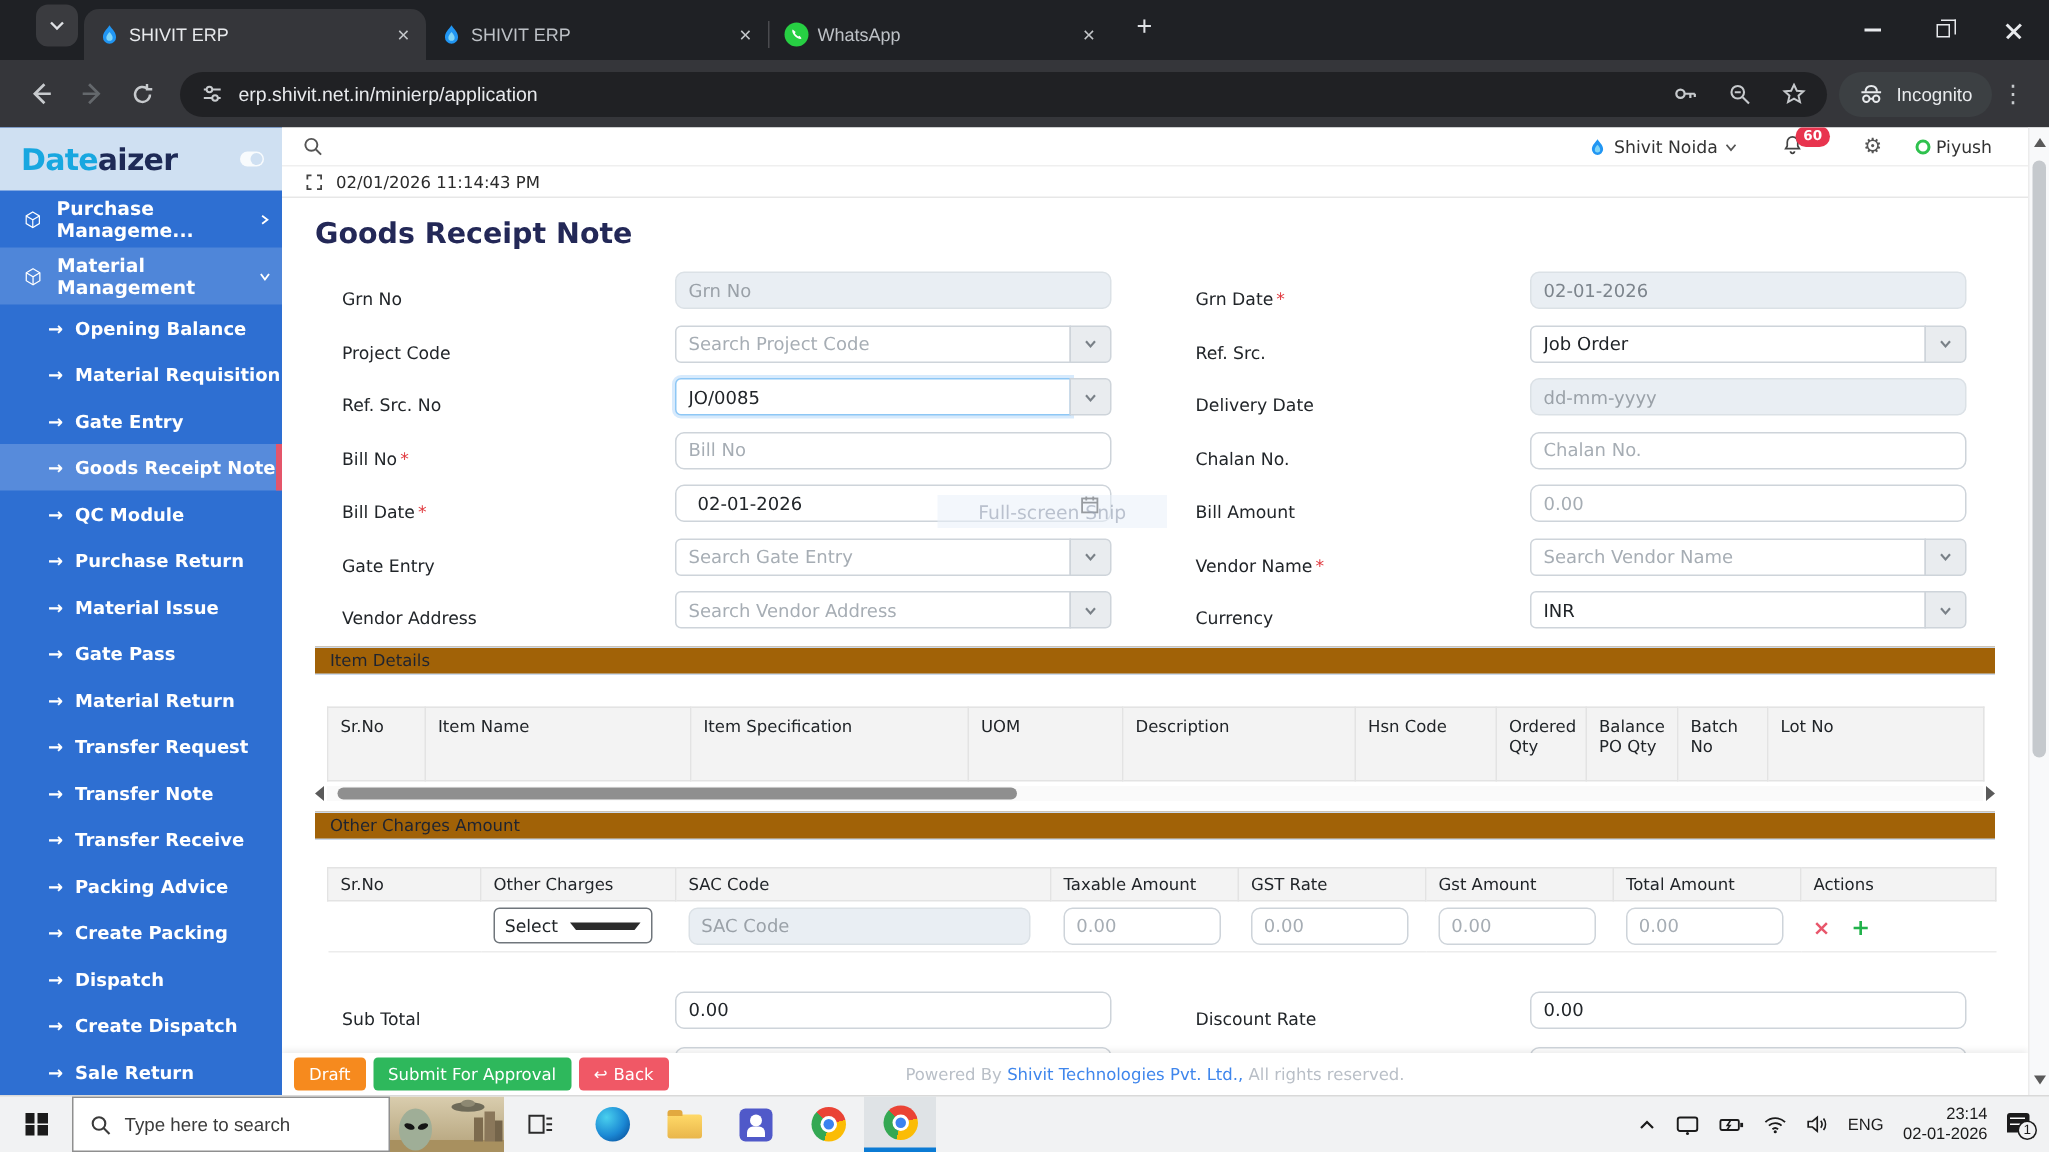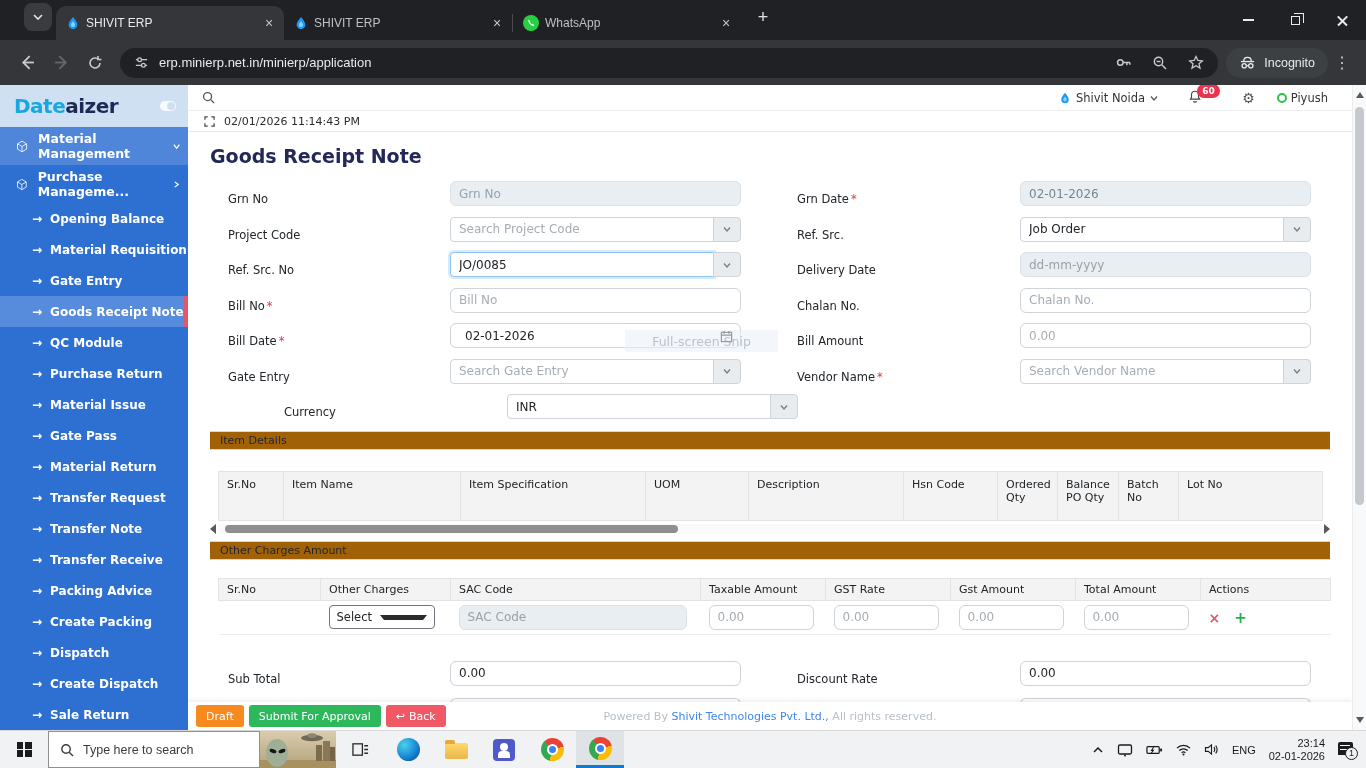--- a/index.html
+++ b/index.html
@@ -260,21 +260,21 @@
           <path d="M13 8a5 5 0 1 1-1.6-3.7" fill="none" stroke="#c7cacd" stroke-width="1.6"></path>
           <path d="M11 1v3.5h3.5" fill="none" stroke="#c7cacd" stroke-width="1.6"></path>
         </svg>
     </div>
     <div class="omnibox">
       <svg width="15" height="15" viewBox="0 0 16 16">
           <path d="M2 5h12M2 11h12" stroke="#c7cacd" stroke-width="1.4"></path>
           <circle cx="6" cy="5" r="2" fill="#202124" stroke="#c7cacd" stroke-width="1.4"></circle>
           <circle cx="10" cy="11" r="2" fill="#202124" stroke="#c7cacd" stroke-width="1.4"></circle>
         </svg>
-      <span class="url">erp.minierp.net.in/minierp/application</span>
+      <span class="url">erp.shivit.net.in/minierp/application</span>
       <span class="omni-right">
         <svg width="17" height="17" viewBox="0 0 16 16">
             <circle cx="5" cy="8" r="2.6" fill="none" stroke="#c7cacd" stroke-width="1.4"></circle>
             <path d="M7.6 8h6.4M11.2 8v2.6M14 8v2" stroke="#c7cacd" stroke-width="1.4" fill="none"></path>
           </svg>
         <svg width="16" height="16" viewBox="0 0 16 16">
             <circle cx="6.5" cy="6.5" r="4.2" fill="none" stroke="#c7cacd" stroke-width="1.4"></circle>
             <path d="M9.8 9.8 14 14" stroke="#c7cacd" stroke-width="1.4"></path>
             <path d="M4.5 6.5h4" stroke="#c7cacd" stroke-width="1.4"></path>
           </svg>
@@ -297,38 +297,38 @@
   </div>
 
   <div class="app">
 
     <aside class="sidebar">
       <div class="logo-bar">
         <span class="logo"><span class="l1">Date</span><span class="l2">aizer</span></span>
         <span class="side-toggle"></span>
       </div>
       <nav>
+        <div class="parent">
+          <svg width="15" height="15" viewBox="0 0 16 16">
+              <path d="M8 1 14 4.5v7L8 15 2 11.5v-7z" fill="none" stroke="#fff" stroke-width="1.1"></path>
+              <path d="M2 4.5 8 8l6-3.5M8 8v7" fill="none" stroke="#fff" stroke-width="1.1"></path>
+            </svg>
+          <span>Purchase Manageme...</span>
+          <svg width="9" height="9" viewBox="0 0 8 8">
+              <polyline points="2,1 6,4 2,7" fill="none" stroke="#fff" stroke-width="1.4"></polyline>
+            </svg>
+        </div>
         <div class="parent open">
           <svg width="15" height="15" viewBox="0 0 16 16">
               <path d="M8 1 14 4.5v7L8 15 2 11.5v-7z" fill="none" stroke="#fff" stroke-width="1.1"></path>
               <path d="M2 4.5 8 8l6-3.5M8 8v7" fill="none" stroke="#fff" stroke-width="1.1"></path>
             </svg>
           <span>Material Management</span>
           <svg width="9" height="9" viewBox="0 0 8 8">
               <polyline points="1,2 4,6 7,2" fill="none" stroke="#fff" stroke-width="1.4"></polyline>
-            </svg>
-        </div>
-        <div class="parent">
-          <svg width="15" height="15" viewBox="0 0 16 16">
-              <path d="M8 1 14 4.5v7L8 15 2 11.5v-7z" fill="none" stroke="#fff" stroke-width="1.1"></path>
-              <path d="M2 4.5 8 8l6-3.5M8 8v7" fill="none" stroke="#fff" stroke-width="1.1"></path>
-            </svg>
-          <span>Purchase Manageme...</span>
-          <svg width="9" height="9" viewBox="0 0 8 8">
-              <polyline points="2,1 6,4 2,7" fill="none" stroke="#fff" stroke-width="1.4"></polyline>
             </svg>
         </div>
         <div class="sub">
             <span class="arr">→</span>
             <span>Opening Balance</span>
           </div>
         <div class="sub">
             <span class="arr">→</span>
             <span>Material Requisition</span>
           </div>
@@ -552,20 +552,31 @@
                   <span class="dd-btn">
                     <svg width="10" height="10" viewBox="0 0 10 10">
                       <polyline points="2,3.5 5,7 8,3.5" fill="none" stroke="#798087" stroke-width="1.4"></polyline>
                     </svg>
                   </span>
                 </span>
             </div>
           </div>
 
           <div class="frow">
+            <div class="fcell left">
+              <span class="flabel"><span>Vendor Address</span></span>
+              <span class="fld dd">
+                  <input class="input" placeholder="Search Vendor Address" style="">
+                  <span class="dd-btn">
+                    <svg width="10" height="10" viewBox="0 0 10 10">
+                      <polyline points="2,3.5 5,7 8,3.5" fill="none" stroke="#798087" stroke-width="1.4"></polyline>
+                    </svg>
+                  </span>
+                </span>
+            </div>
             <div class="fcell right">
               <span class="flabel"><span>Currency</span></span>
               <span class="fld dd">
                   <input class="input" value="INR" style="">
                   <span class="dd-btn">
                     <svg width="10" height="10" viewBox="0 0 10 10">
                       <polyline points="2,3.5 5,7 8,3.5" fill="none" stroke="#798087" stroke-width="1.4"></polyline>
                     </svg>
                   </span>
                 </span>

